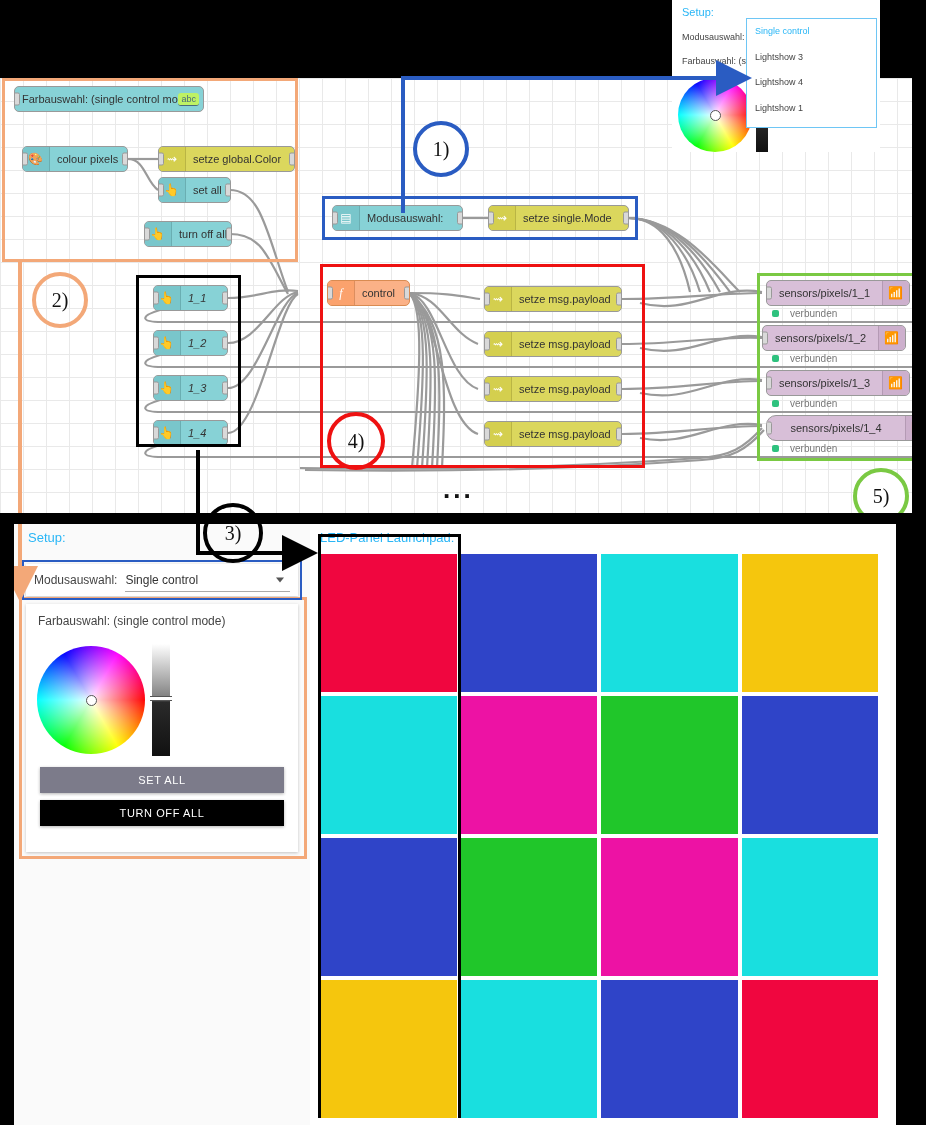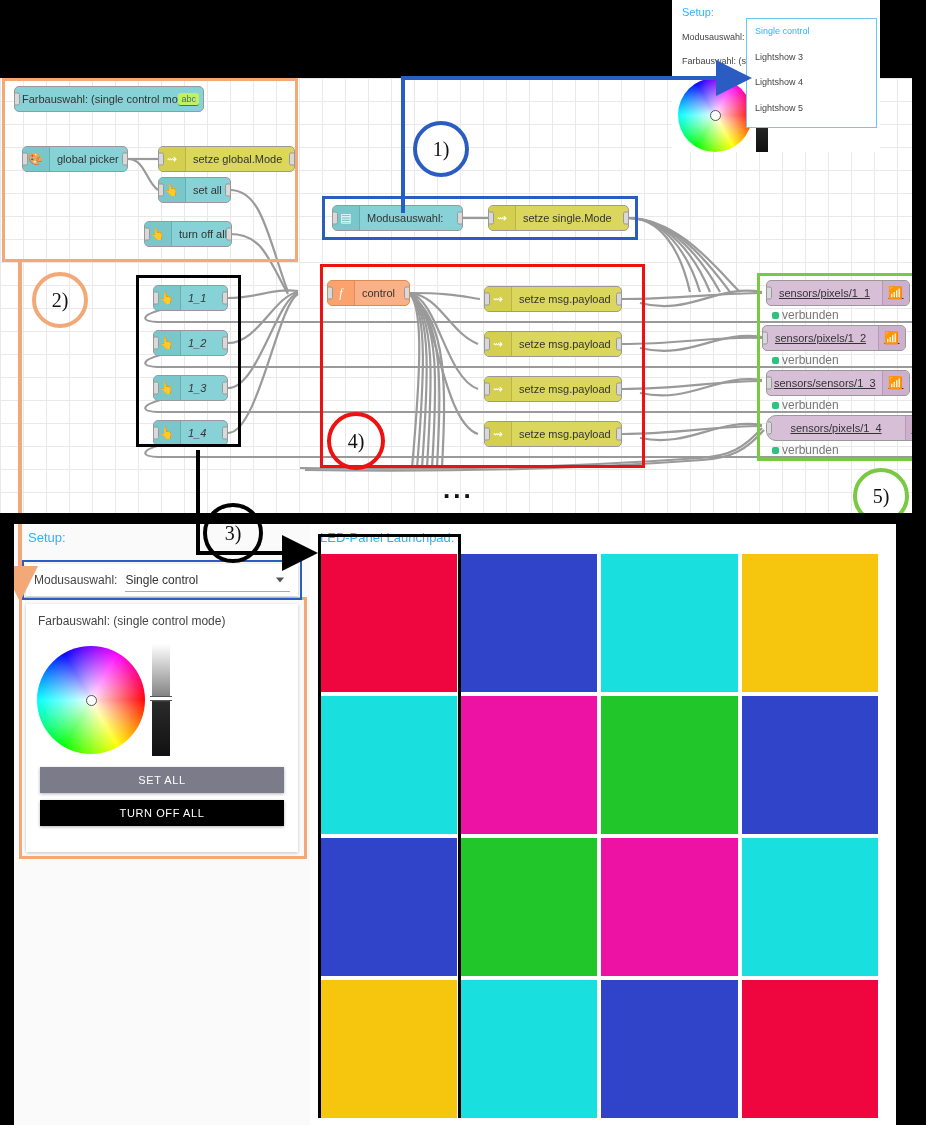--- a/index.html
+++ b/index.html
@@ -26,33 +26,33 @@
         font-size:11px;color:#333;overflow:hidden;}
   .node .ico{width:26px;height:100%;display:flex;align-items:center;justify-content:center;
              border-right:1px solid rgba(0,0,0,.12);flex:none;font-size:12px;color:#fff;}
   .node .lbl{padding:0 7px;white-space:nowrap;overflow:hidden;}
   .node.teal{background:#87d2d6;}
   .node.teal .ico{background:#79c6cb;}
   .node.yellow{background:#dbd75d;}
   .node.yellow .ico{background:#d4cf4e;}
   .node.orange{background:#fbb187;}
   .node.orange .ico{background:#fba26d;}
-  .node.purple{background:#d8bfd8;text-decoration:underline;}
+  .node.purple{background:#d8bfd8;}
   .node.purple .ico{background:#cdb0cd;}
   .node.italic .lbl{font-style:italic;}
 
   .port{position:absolute;width:8px;height:11px;background:#d9d9d9;
         border:1px solid #999;border-radius:2px;top:50%;transform:translateY(-50%);}
   .port.in{left:-5px;}
   .port.out{right:-5px;}
 
   .abcbadge{margin-left:auto;margin-right:4px;background:#bef264;color:#4a6b7a;
             font-size:9px;border-radius:3px;padding:1px 3px;border-bottom:1px solid #4a6b7a;}
 
-  .status{position:absolute;font-size:12px;color:#777;display:flex;align-items:center;gap:3px;justify-content:flex-end;}
+  .status{position:absolute;font-size:10px;color:#777;display:flex;align-items:center;gap:11px;justify-content:flex-end;}
   .status .dot{width:7px;height:7px;border-radius:2px;background:#2ec27e;display:inline-block;}
 
   
   #wires{position:absolute;left:0;top:0;width:912px;height:435px;pointer-events:none;}
 
   
   .annbox{position:absolute;box-sizing:border-box;background:transparent;}
   .circ{position:absolute;border-radius:50%;display:flex;align-items:center;
         justify-content:center;font-size:20px;color:#111;background:#fff;
         font-family:"Liberation Serif",serif;}
@@ -164,28 +164,28 @@
 
   <div class="node teal" style="left:14px;top:8px;width:190px;">
     <span class="port in"></span>
     <span class="lbl">Farbauswahl: (single control mode)</span>
     <span class="abcbadge">abc</span>
   </div>
 
   <div class="node teal" style="left:22px;top:68px;width:106px;">
     <span class="port in"></span>
     <span class="ico">🎨</span>
-    <span class="lbl">global picker</span>
+    <span class="lbl">colour pixels</span>
     <span class="port out"></span>
   </div>
 
   <div class="node yellow" style="left:158px;top:68px;width:137px;">
     <span class="port in"></span>
     <span class="ico">⇝</span>
-    <span class="lbl">setze global.Mode</span>
+    <span class="lbl">setze global.Color</span>
     <span class="port out"></span>
   </div>
 
   <div class="node teal" style="left:158px;top:99px;width:73px;">
     <span class="port in"></span>
     <span class="ico">👆</span>
     <span class="lbl">set all</span>
     <span class="port out"></span>
   </div>
 
@@ -282,21 +282,21 @@
     <span class="lbl" style="flex:1;text-align:center;">sensors/pixels/1_2</span>
     <span class="ico" style="border-right:none;border-left:1px solid rgba(0,0,0,.12);">📶</span>
   </div>
   <div class="status" style="left:772px;top:275px;">
     <span class="dot"></span>
     <span>verbunden</span>
   </div>
 
   <div class="node purple" style="left:766px;top:292px;width:144px;">
     <span class="port in"></span>
-    <span class="lbl" style="flex:1;text-align:center;">sensors/sensors/1_3</span>
+    <span class="lbl" style="flex:1;text-align:center;">sensors/pixels/1_3</span>
     <span class="ico" style="border-right:none;border-left:1px solid rgba(0,0,0,.12);">📶</span>
   </div>
   <div class="status" style="left:772px;top:320px;">
     <span class="dot"></span>
     <span>verbunden</span>
   </div>
 
   <div class="node purple" style="left:766px;top:337px;width:167px;border-radius:10px;">
     <span class="port in"></span>
     <span class="lbl" style="flex:1;text-align:center;">sensors/pixels/1_4</span>
@@ -323,21 +323,21 @@
 
   <div class="wheel" style="position:absolute;left:6px;top:78px;width:74px;height:74px;">
     <span class="knob" style="left:32px;top:32px;"></span>
   </div>
   <div class="vbar" style="position:absolute;left:84px;top:86px;width:12px;height:66px;"></div>
 
   <div id="dropdown">
     <div class="sel">Single control</div>
     <div>Lightshow 3</div>
     <div>Lightshow 4</div>
-    <div>Lightshow 5</div>
+    <div>Lightshow 1</div>
   </div>
 </div>
 
 <div id="dashboard">
   <div id="dash-left">
     <div class="dash-h" style="position:absolute;left:14px;top:6px;">Setup:</div>
 
     <div class="mw-card" style="position:absolute;left:12px;top:40px;width:272px;height:32px;display:flex;align-items:center;padding:0 8px;box-sizing:border-box;gap:8px;">
       <span class="mw-label">Modusauswahl:</span>
       <span class="mw-select" style="flex:1;height:22px;line-height:22px;">

